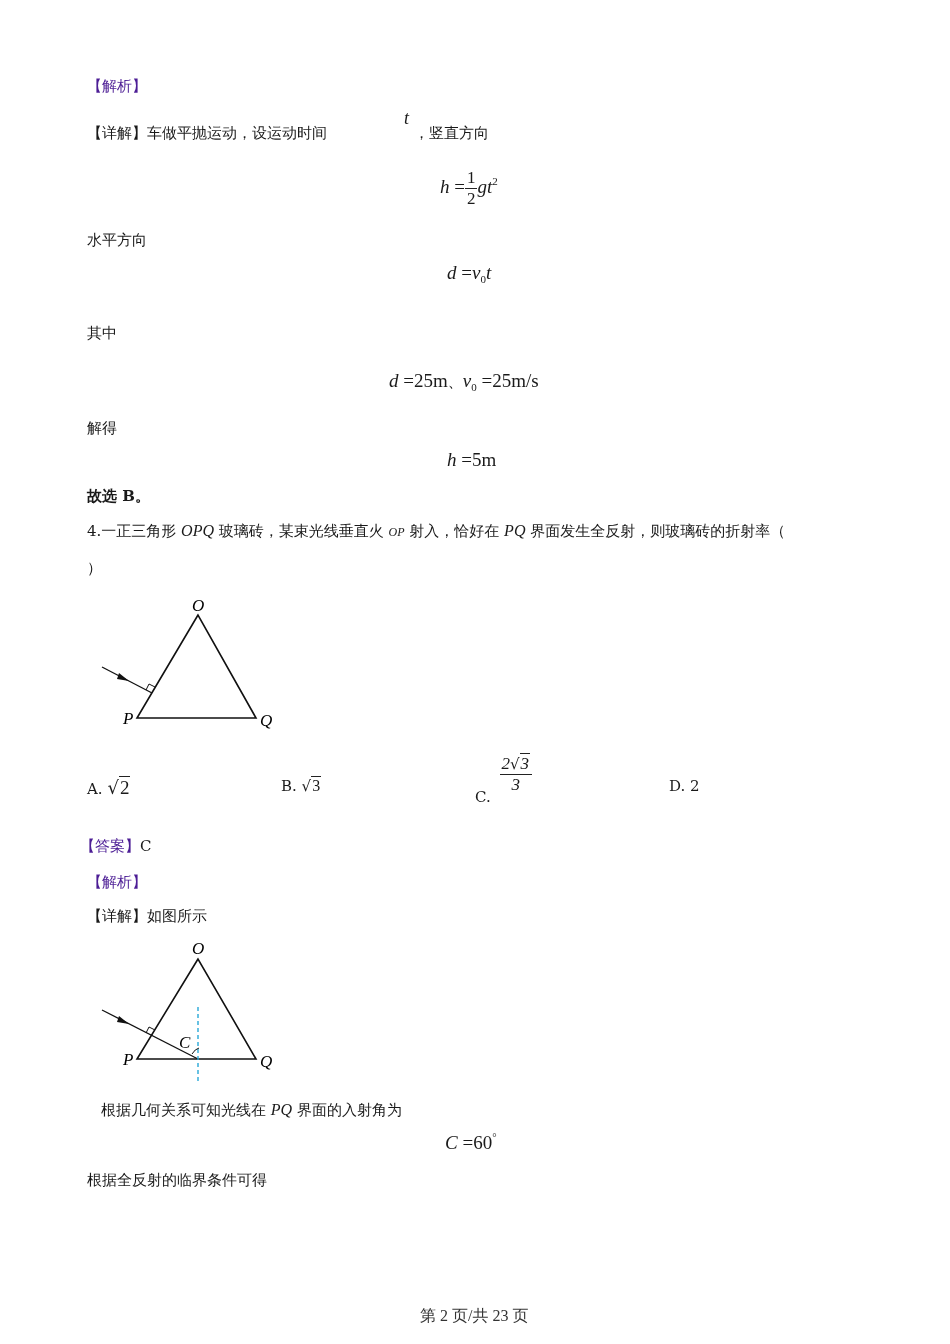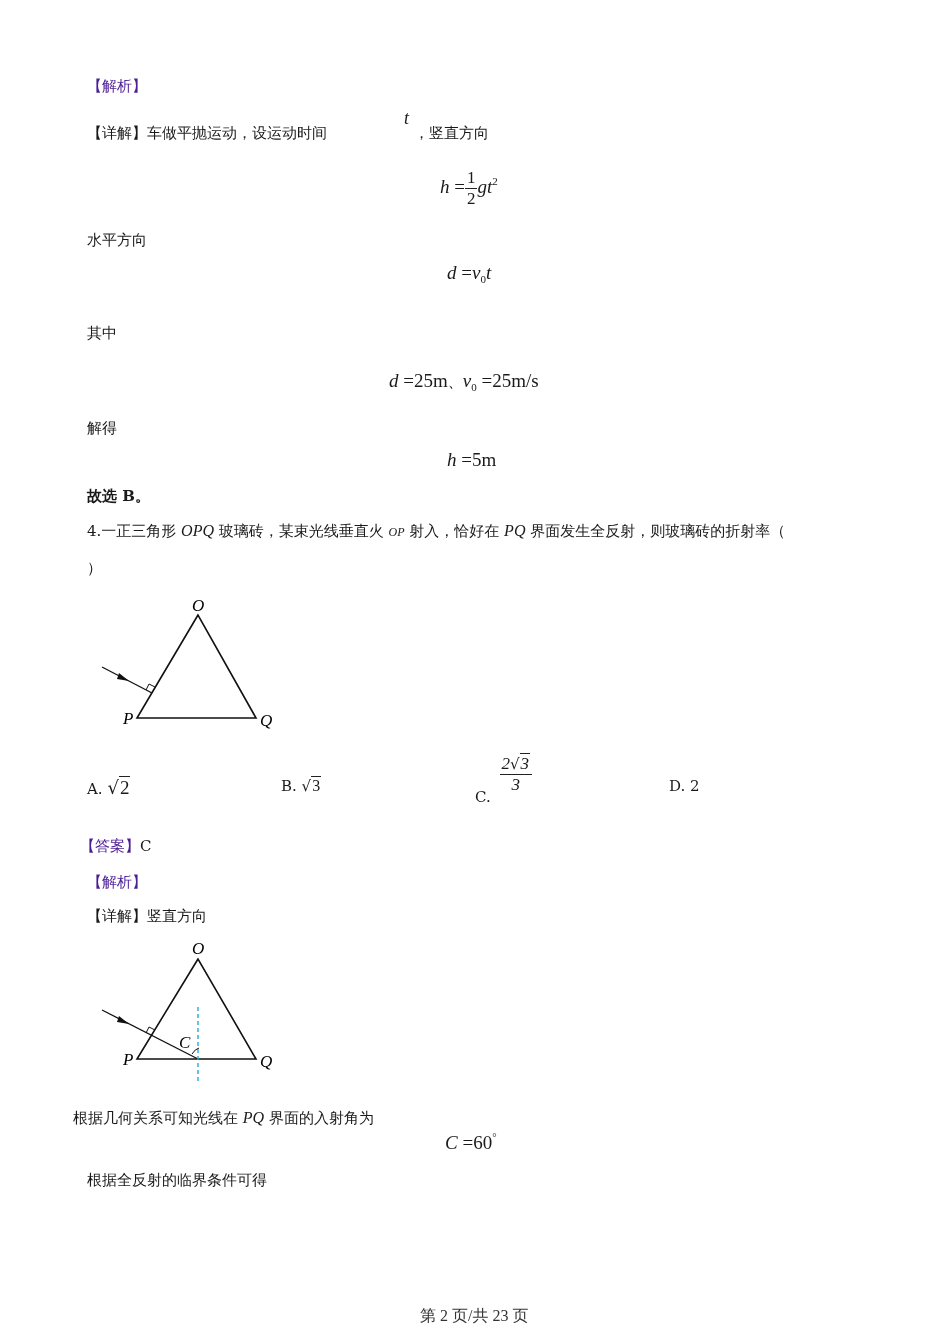--- a/index.html
+++ b/index.html
@@ -89,37 +89,37 @@
 </div>
 <div class="abs opt" style="left:669px;top:777px;">
   <span>D.</span> <span>2</span>
 </div>
 
 <div class="abs txt" style="left:80px;top:836px;">
   <span class="blue">【答案】</span><span>C</span>
 </div>
 <div class="abs txt blue" style="left:87px;top:872px;">【解析】</div>
 <div class="abs txt" style="left:87px;top:906px;">
-  <span>【详解】</span><span>竖直方向</span>
+  <span>【详解】</span><span>如图所示</span>
 </div>
 
 <svg class="abs" style="left:95px;top:933px;" width="190" height="155" viewBox="0 0 190 155">
   <polygon points="103,26 42,126 161,126" fill="none" stroke="#111" stroke-width="1.6"></polygon>
   <line x1="7" y1="77" x2="103" y2="126" stroke="#111" stroke-width="1.3"></line>
   <polygon points="34,91 24,83 22,89" fill="#111"></polygon>
   <polyline points="51,100 54,94 60,97" fill="none" stroke="#111" stroke-width="1"></polyline>
   <line x1="103" y1="74" x2="103" y2="150" stroke="#29a8d8" stroke-width="1.4" stroke-dasharray="4,3"></line>
   <path d="M 97,121 Q 100,116 104,115" fill="none" stroke="#111" stroke-width="1"></path>
   <text x="97" y="21" font-size="17">O</text>
   <text x="28" y="132" font-size="17">P</text>
   <text x="165" y="134" font-size="17">Q</text>
   <text x="84" y="115" font-size="17">C</text>
 </svg>
 
-<div class="abs txt" style="left:73px;top:1100px;margin-top:8px;">
+<div class="abs txt" style="left:101px;top:1100px;">
   <span>根据几何关系可知光线在</span> <i class="math" style="font-size:16px;">PQ</i> <span>界面的入射角为</span>
 </div>
 
 <div class="abs math" style="left:445px;top:1131px;font-family:Liberation Serif, serif;">
   <i>C</i><span> =60</span><span class="sup">°</span>
 </div>
 
 <div class="abs txt" style="left:87px;top:1170px;">根据全反射的临界条件可得</div>
 
 <div class="abs footer" style="left:420px;top:1306px;">第 2 页/共 23 页</div>

